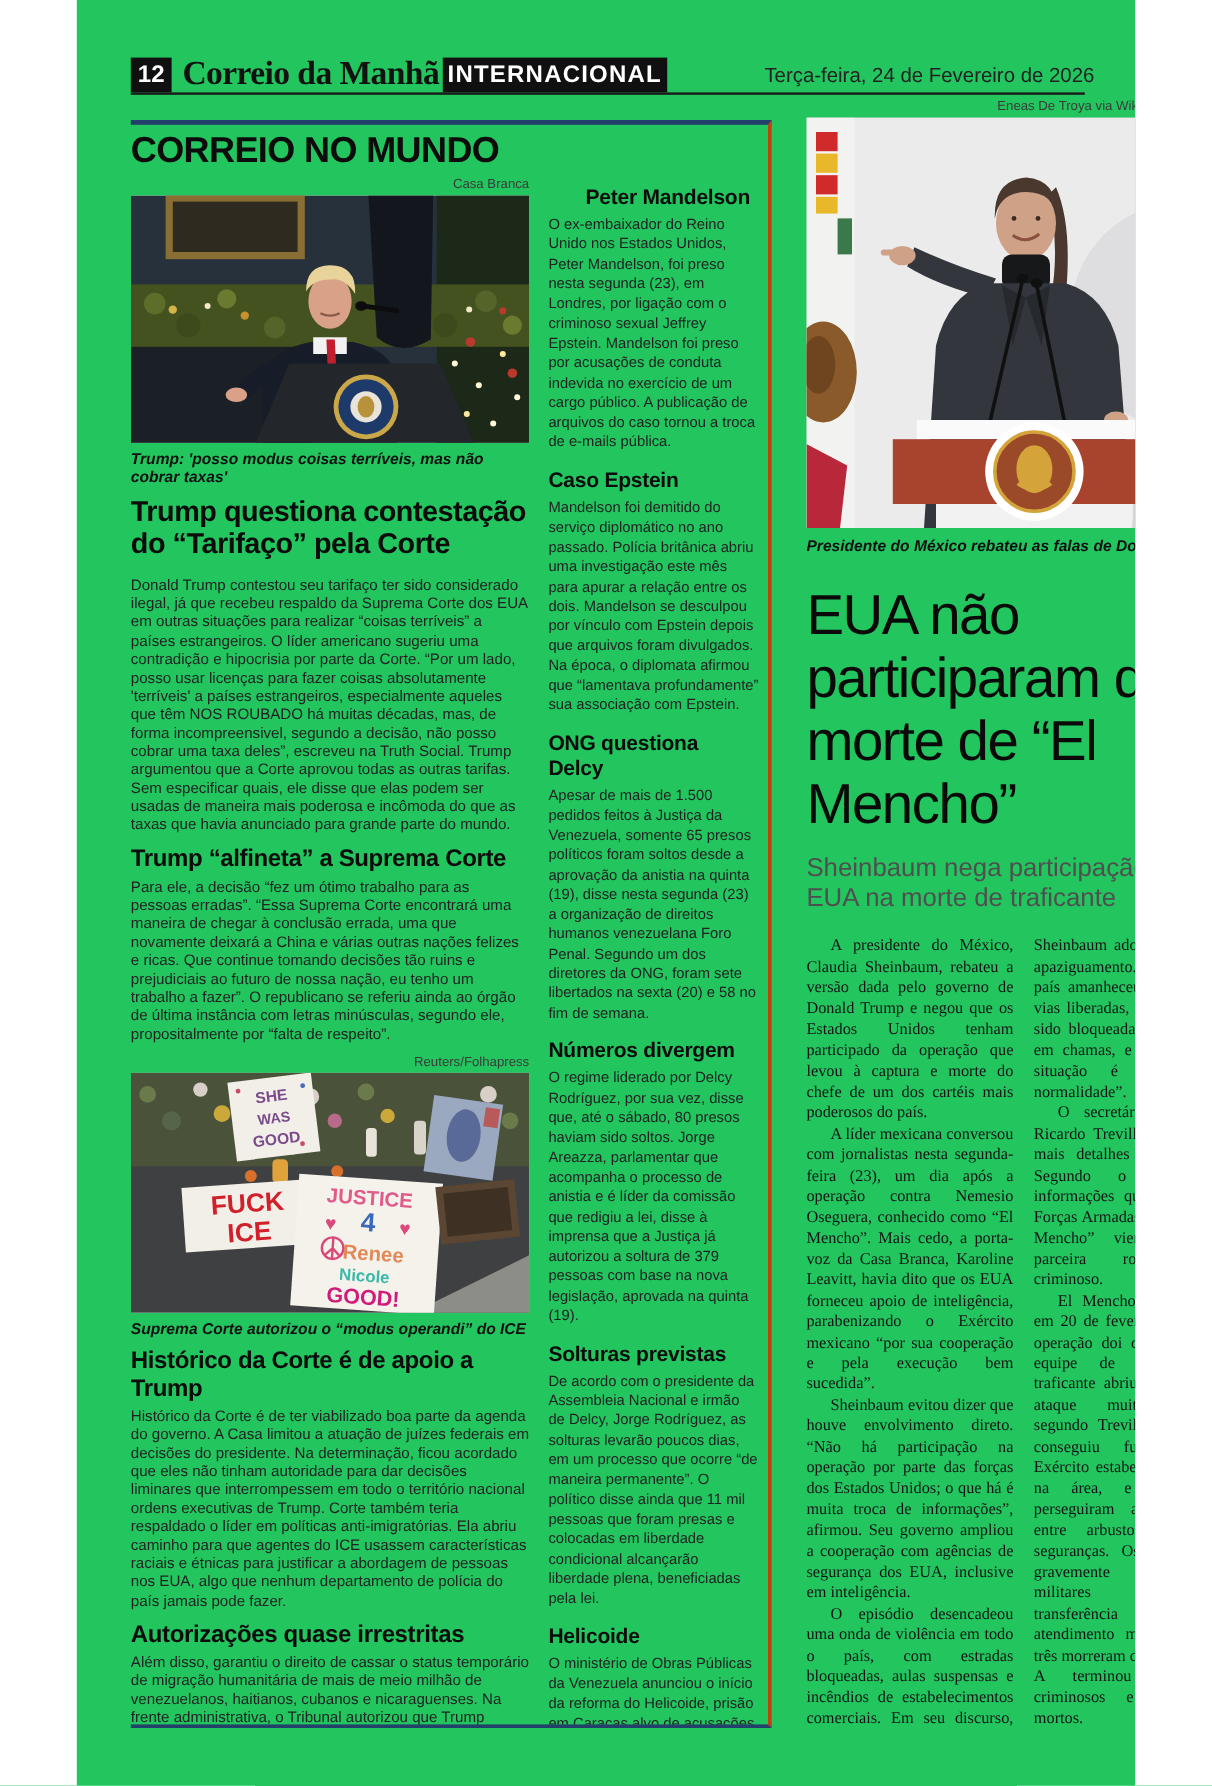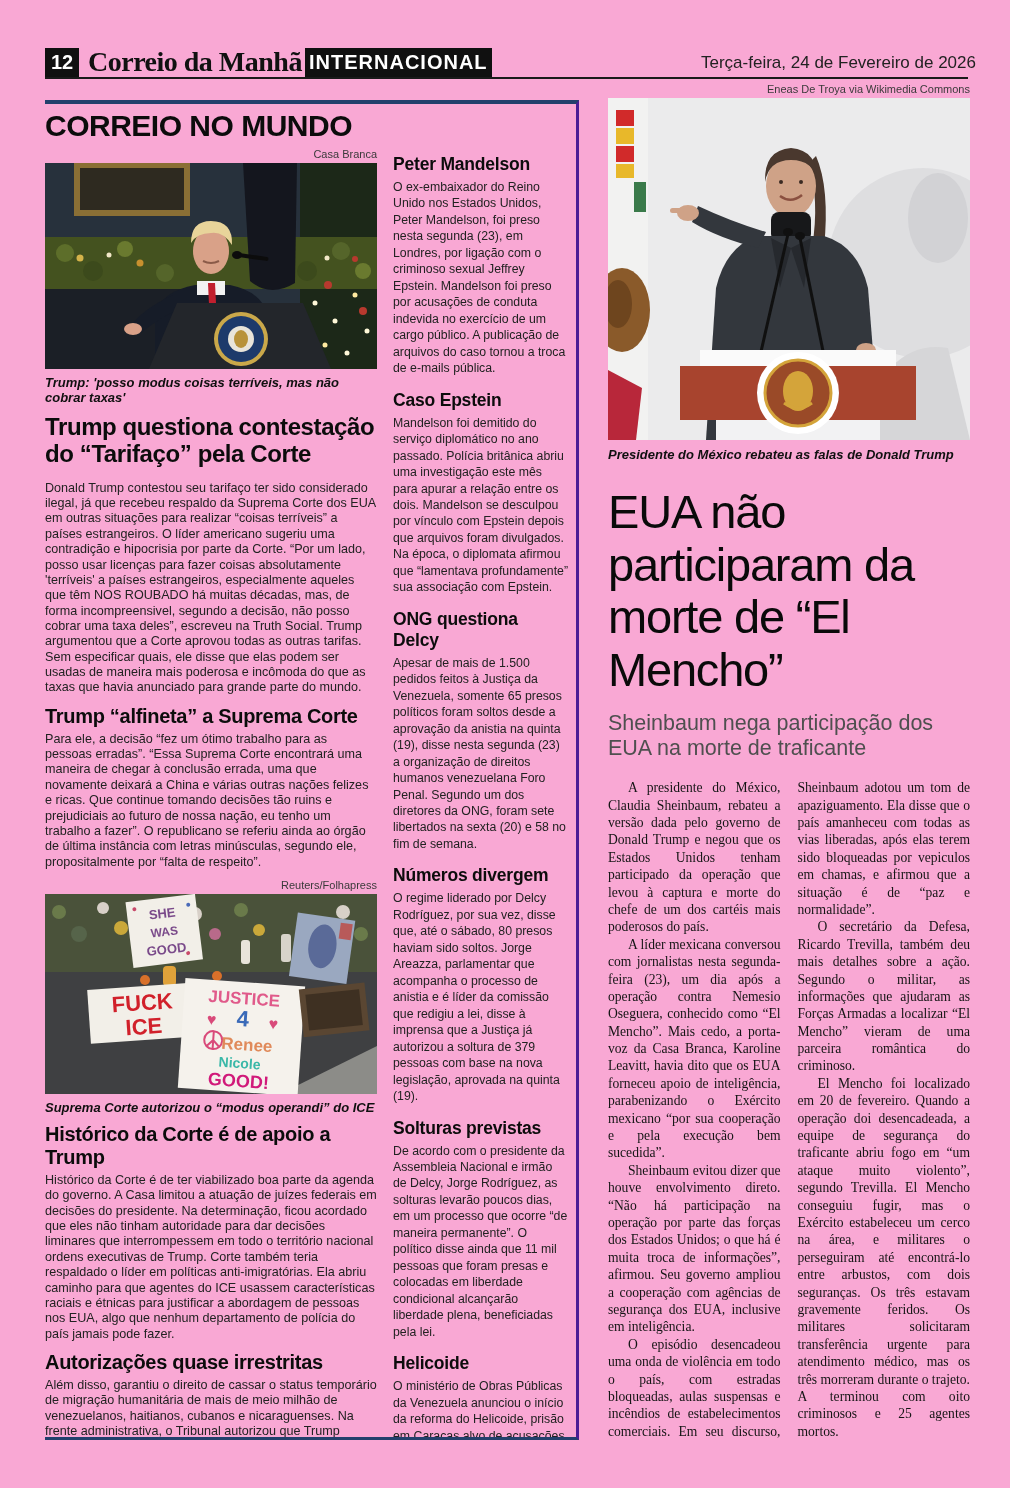--- a/index.html
+++ b/index.html
@@ -1,19 +1,19 @@
 <!DOCTYPE html>
 <html lang="pt-BR"><head>
 <meta charset="utf-8">
 <style>
   * { margin:0; padding:0; box-sizing:border-box; }
   body { background:#fff; }
   .page {
-    position:relative; width:1010px; height:1488px; margin:0 auto;
-    background:#f9a8d4; font-family:"Liberation Sans", sans-serif; color:#1c1c1c;
+    position:relative; width:882px; height:1488px; margin:0 auto;
+    background:#22c55e; font-family:"Liberation Sans", sans-serif; color:#1c1c1c;
     overflow:hidden;
   }
   
   .hdr-pagenum {
     position:absolute; left:45px; top:48px; width:34px; height:29px;
     background:#101010; color:#fff; font-weight:700; font-size:20px;
     display:flex; align-items:center; justify-content:center;
   }
   .hdr-masthead {
     position:absolute; left:88px; top:46px;
@@ -27,42 +27,42 @@
   }
   .hdr-date {
     position:absolute; right:34px; top:53px; font-size:17px; color:#222;text-align:center;
   }
   .hdr-rule {
     position:absolute; left:45px; right:42px; top:77px; height:2px; background:#1a1a1a;
   }
   
   .cnm-box {
     position:absolute; left:45px; top:100px; width:534px; height:1340px;
-    border-top:4px solid #23406c; border-right:3px solid #4c1d95; border-bottom:3px solid #23406c;
+    border-top:4px solid #23406c; border-right:3px solid #c2410c; border-bottom:3px solid #23406c;
     overflow:hidden; padding-right:8px;
   }
   .cnm-title {
     font-size:30px; font-weight:800; letter-spacing:-0.5px; color:#0c0c0c;
     margin:5px 0 2px 0;
   }
   .cnm-row { display:flex; gap:16px; }
   .cnm-left { width:332px; flex:0 0 332px; }
   .cnm-right { flex:1; }
   .credit { font-size:11px; color:#3a3a3a; text-align:right; margin:3px 0 3px; }
   .photo-frame { width:100%; display:block; background:#ccc; }
   .caption { font-size:13px; font-weight:700; font-style:italic; color:#101010; margin:6px 0 8px; }
   .lead-headline {
     font-size:24px; line-height:1.14; font-weight:700; letter-spacing:-0.4px;
     color:#0c0c0c; margin:7px 0 13px;
   }
   .sans-body { font-size:12.6px; line-height:1.22; color:#222; margin:0 0 9px; }
   .sub-head { font-size:20px; font-weight:700; letter-spacing:-0.3px; color:#0c0c0c; margin:8px 0 4px; }
   .brief h4 { font-size:17.5px; font-weight:700; letter-spacing:-0.2px; color:#0c0c0c; margin:13px 0 4px; }
   .brief p { font-size:12.3px; line-height:1.34; color:#222; }
-  .brief:first-child h4 { margin-top:9px; }
+  .brief:first-child h4 { margin-top:9px;margin-left:31px; }
   
   .right-article { position:absolute; left:608px; top:83px; width:362px; height:1400px; overflow:hidden; }
   .ra-credit { font-size:11px; color:#3a3a3a; text-align:right; margin-bottom:3px; }
   .ra-caption { font-size:13px; font-weight:700; font-style:italic; color:#101010; margin:7px 0 24px; }
   .ra-headline {
     font-size:47px; font-weight:400; line-height:1.12; letter-spacing:-1.2px;
     color:#0a0a0a; margin:6px 0 14px;
   }
   .ra-subhead { font-size:21.5px; line-height:1.18; color:#4f4f4f; font-weight:400; margin:0 0 18px; }
   .serif-body {

